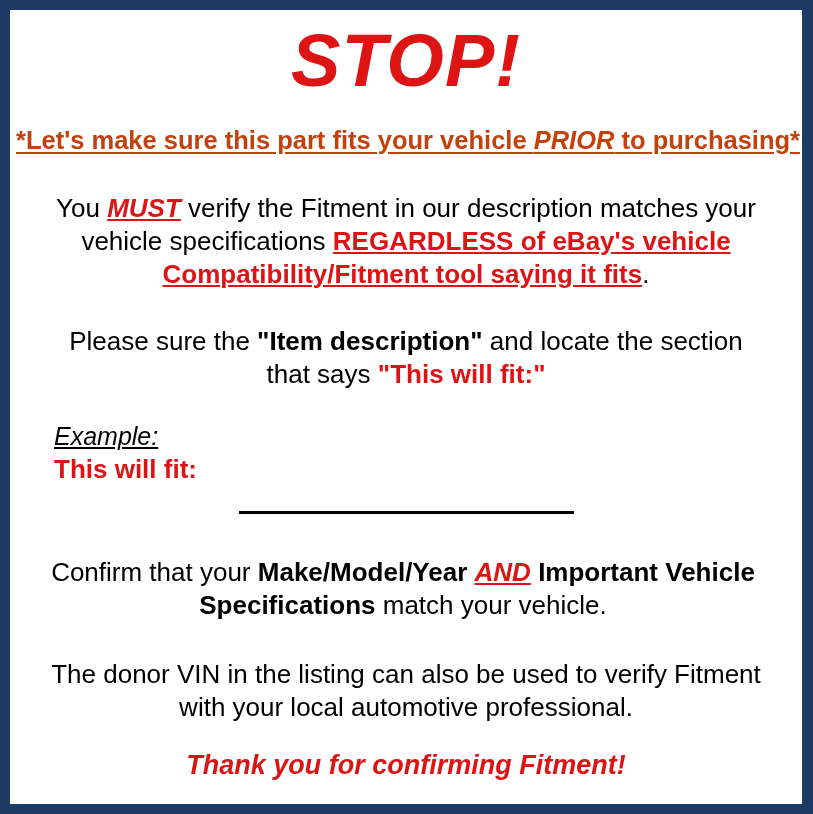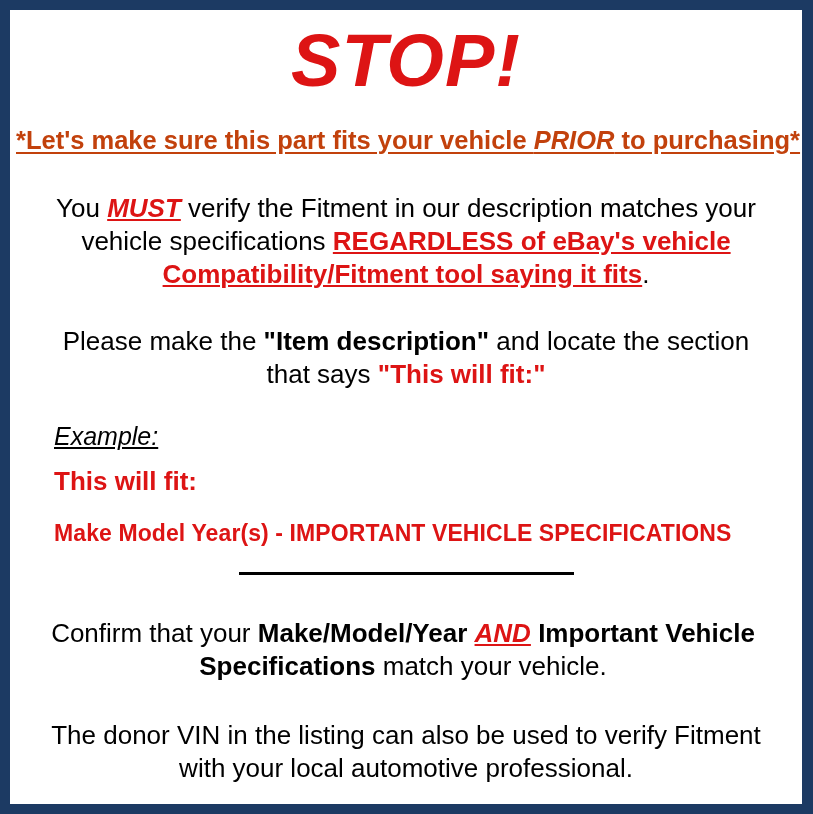--- a/index.html
+++ b/index.html
@@ -84,21 +84,21 @@
     text-underline-offset: 2px;
     line-height: 1.1;
     display: inline-block;
     text-align: center;
   }
   .example-fit {
     color: #dd1414;
     font-weight: bold;
     font-size: 26px;
     line-height: 1.15;
-    margin-top: 16px;
+    margin-top: 4px;
   }
   .example-spec {
     color: #dd1414;
     font-weight: bold;
     font-size: 23px;
     line-height: 1.1;
     margin-top: 24px;
     letter-spacing: 0.1px;
   }
 
@@ -127,26 +127,25 @@
 
 <div class="notice-frame">
   <div class="notice-inner">
 
     <div class="stop-title">STOP!</div>
 
     <div class="tagline"><span>*Let's make sure this part fits your vehicle </span><span class="ital">PRIOR</span><span> to purchasing*</span></div>
 
     <p class="para p-must"><span>You </span><span class="red b i u">MUST</span><span> verify the Fitment in our description matches your vehicle specifications </span><span class="red b u">REGARDLESS of eBay's vehicle Compatibility/Fitment tool saying it fits</span><span>.</span></p>
 
-    <p class="para p-view"><span>Please make the </span><span class="b">"Item description"</span><span> and locate the section that says </span><span class="red b">"This will fit:"</span></p>
+    <p class="para p-view"><span>Please sure the </span><span class="b">"Item description"</span><span> and locate the section that says </span><span class="red b">"This will fit:"</span></p>
 
     <div class="example-block">
       <div><span class="example-label">Example:</span></div>
       <div class="example-fit">This will fit:</div>
-      <div class="example-spec">Make Model Year(s) - IMPORTANT VEHICLE SPECIFICATIONS</div>
     </div>
 
     <div class="divider-wrap">
       <div class="divider"></div>
     </div>
 
     <p class="para p-confirm"><span>Confirm that your </span><span class="b">Make/Model/Year</span><span> </span><span class="red b i u">AND</span><span> </span><span class="b">Important Vehicle Specifications</span><span> match your vehicle.</span></p>
 
     <p class="para p-vin">The donor VIN in the listing can also be used to verify Fitment with your local automotive professional.</p>
 

